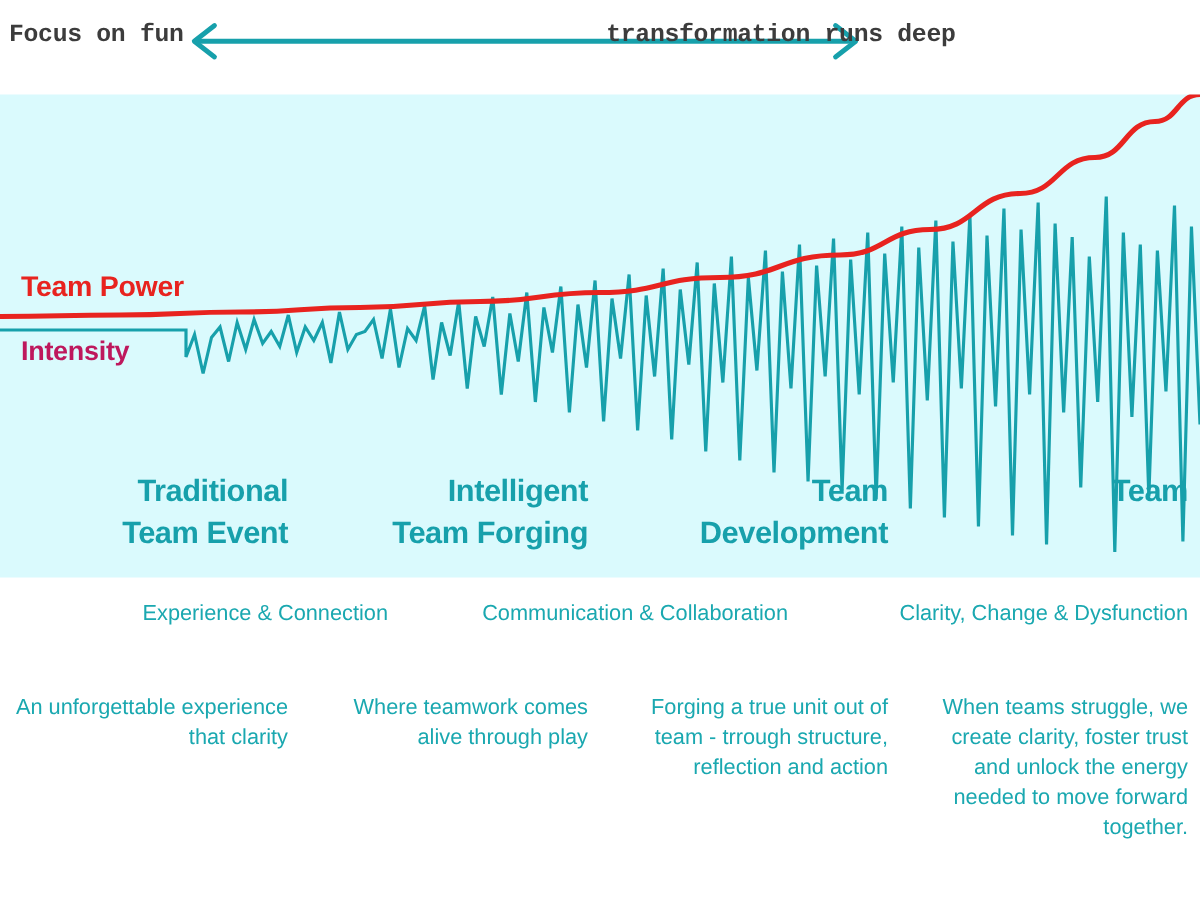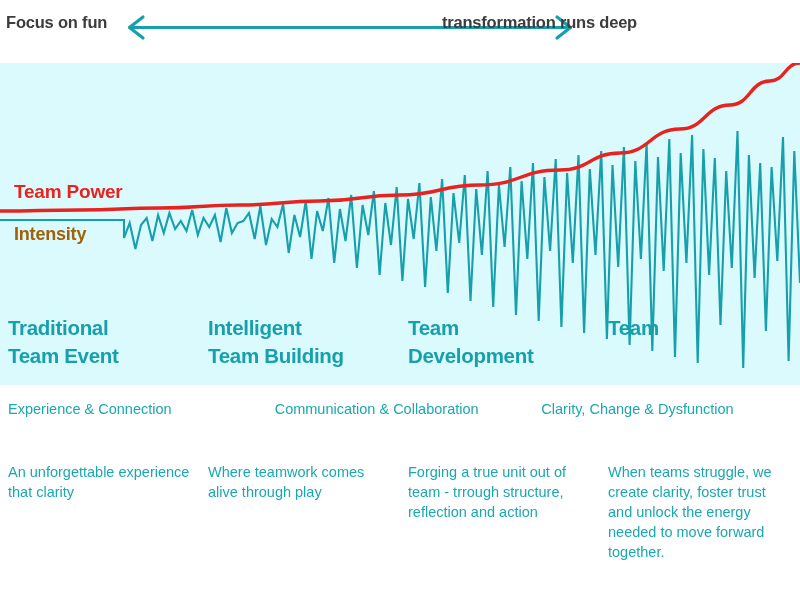--- a/index.html
+++ b/index.html
@@ -13,21 +13,21 @@
     position: relative;
     overflow: hidden;
     font-family: "Liberation Sans", sans-serif;
     -webkit-font-smoothing: antialiased;
   }
 
   
   #header-bar {
     position: absolute;
     left: 0; top: 0;
-    width: 639px; height: 56px;
+    width: 639px; height: 56px; font-family: Liberation Mono, monospace;
   }
   .axis-label {
     position: absolute;
     top: 13px;
     font-size: 16.5px;
     font-weight: 700;
     color: #3c3c3c;
     letter-spacing: -0.2px;
     white-space: nowrap;
   }
@@ -59,40 +59,40 @@
   }
   #label-team-power {
     left: 14px; top: 118px;
     font-size: 19px;
     color: #e8231f;
     letter-spacing: -0.2px;
   }
   #label-intensity {
     left: 14px; top: 161px;
     font-size: 18px;
-    color: #a16207;
+    color: #be185d;
     letter-spacing: -0.2px;
   }
 
   
   #columns-headings,
   #columns-subtitles,
   #columns-descriptions {
     position: absolute;
     left: 0;
     width: 800px;
     display: flex;
   }
   #columns-headings    { top: 314px; }
   #columns-subtitles   { top: 400px; }
   #columns-descriptions{ top: 462px; }
 
   .col {
     flex: 1 1 25%;
-    text-align: left;
+    text-align: right;
     box-sizing: border-box;
     padding: 0 8px;
   }
   .col-heading {
     font-size: 20.5px;
     font-weight: 700;
     line-height: 1.36;
     color: #17a0ab;
     letter-spacing: -0.3px;
   }
@@ -137,21 +137,21 @@
   <div class="series-label" id="label-intensity">Intensity</div>
 </div>
 
 <div id="columns-headings">
   <div class="col">
     <div class="col-heading">Traditional</div>
     <div class="col-heading">Team Event</div>
   </div>
   <div class="col">
     <div class="col-heading">Intelligent</div>
-    <div class="col-heading">Team Building</div>
+    <div class="col-heading">Team Forging</div>
   </div>
   <div class="col">
     <div class="col-heading">Team</div>
     <div class="col-heading">Development</div>
   </div>
   <div class="col">
     <div class="col-heading">Team</div>
   </div>
 </div>
 

